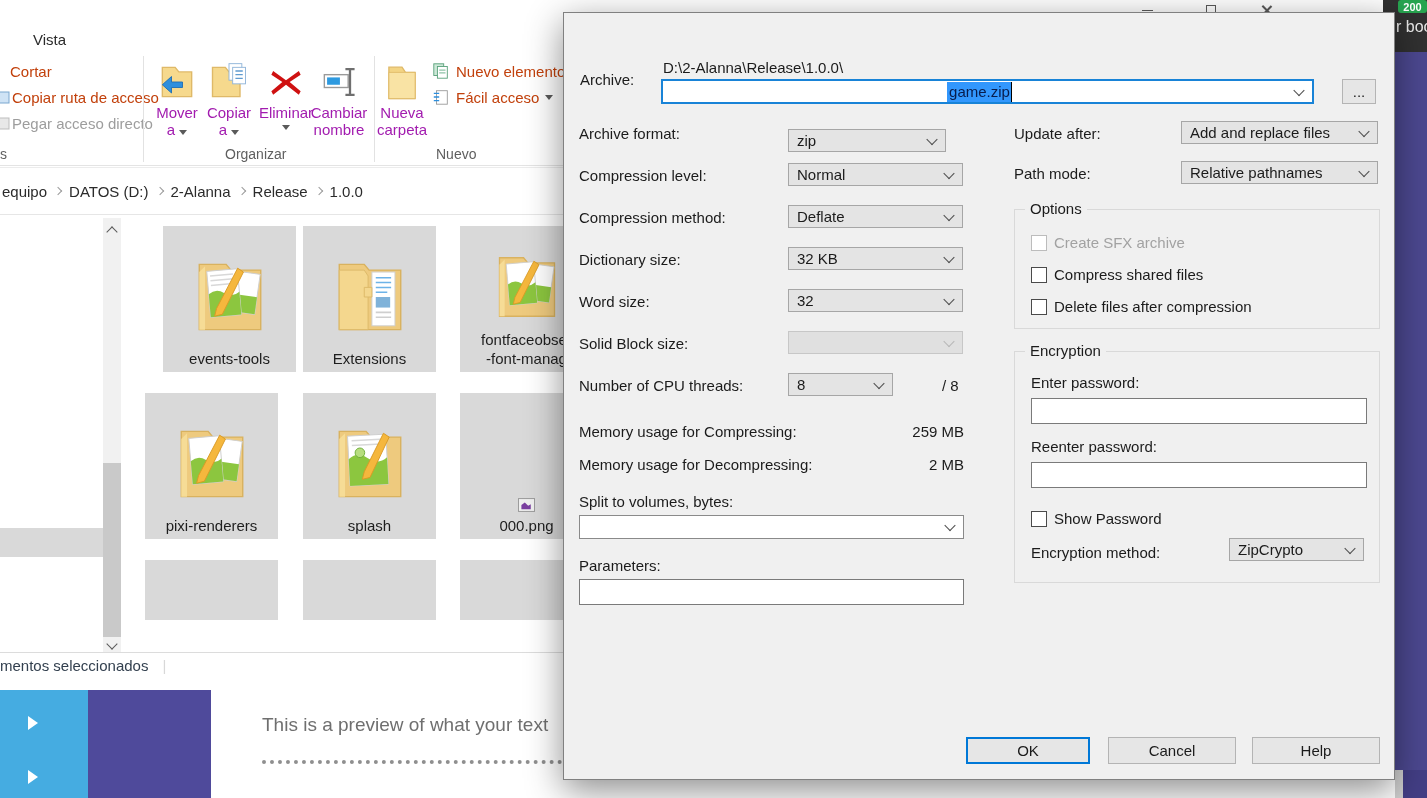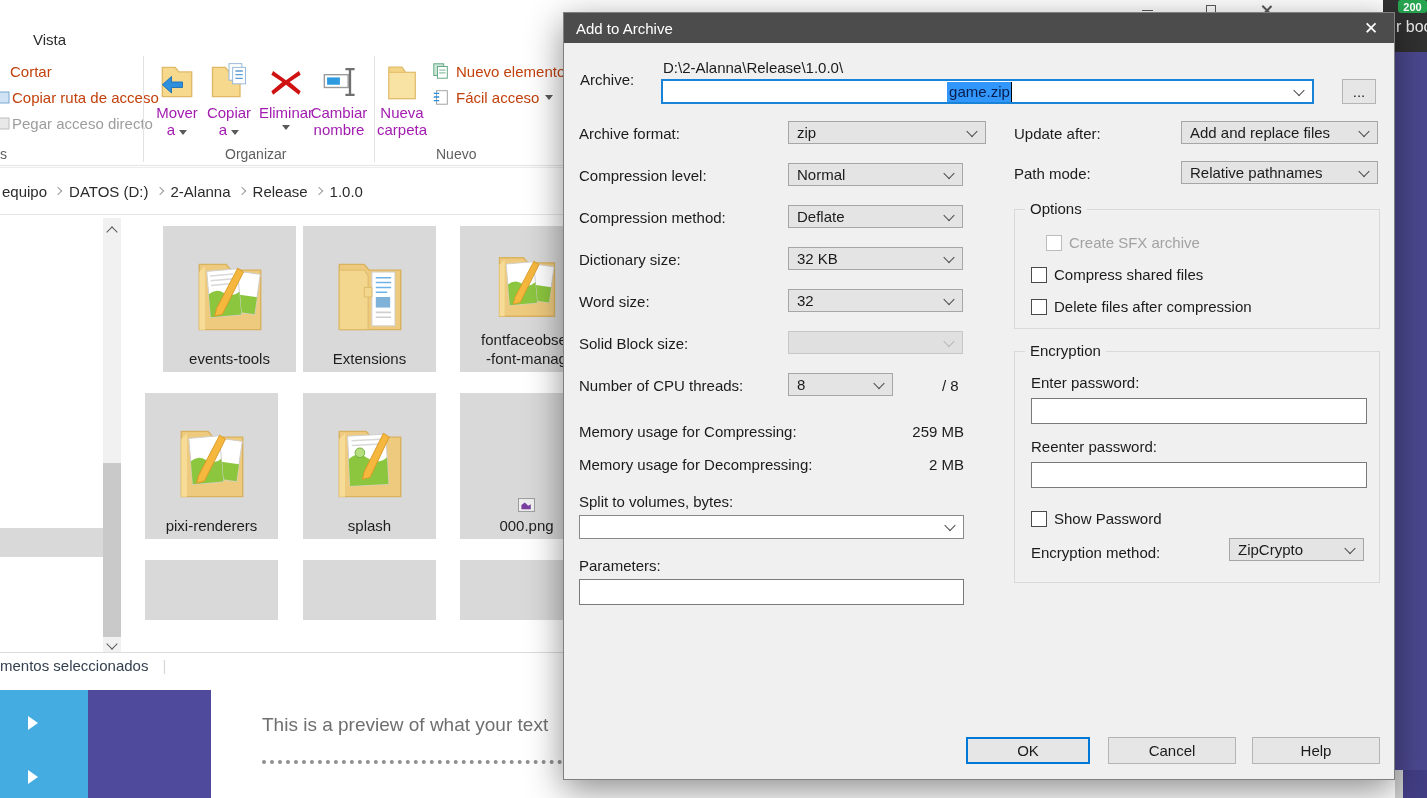--- a/index.html
+++ b/index.html
@@ -16,21 +16,21 @@
     border-bottom:1.7px solid #4e4e4e; }
   .chv.down { right:9px; top:50%; transform:translateY(-68%) rotate(45deg); }
   .chv.dis { border-color:#b8b8b8; }
   .chv.right { border-color:#9a9a9a; transform:rotate(-45deg); display:inline-block; position:static; width:6px; height:6px; margin:0 8px 1px 8px; }
   .chv.up-arrow { border-color:#5a5a5a; transform:rotate(-135deg); }
   .chv.down-arrow { border-color:#5a5a5a; transform:rotate(45deg); }
   .txtinput { position:absolute; background:#fff; border:1px solid #7a7a7a; }
   .cb { width:16px; height:16px; background:#fff; border:1px solid #4a4a4a; flex:0 0 auto; }
   .cb.dis { border-color:#bcbcbc; }
   .cbrow { position:absolute; display:flex; align-items:center; gap:7px; font-size:15px; color:#1b1b1b; }
-  .cbrow.dis { color:#a2a2a2;margin-left:15px; }
+  .cbrow.dis { color:#a2a2a2; }
   .groupbox { position:absolute; border:1px solid #d9d9d9; }
   .groupbox > .gb-title { position:absolute; top:-10px; left:10px; background:#f0f0f0;
     padding:0 5px; font-size:15px; color:#1b1b1b; }
   .btn { position:absolute; background:#e6e6e6; border:1px solid #b4b4b4; display:flex;
     align-items:center; justify-content:center; font-size:15px; color:#1b1b1b; }
   .btn.default { border:2px solid #0078d7; }
   .dlg-label { position:absolute; font-size:15px; color:#1b1b1b; white-space:nowrap; }
   .tri-down { width:0; height:0; border-left:4px solid transparent; border-right:4px solid transparent;
     border-top:5px solid #5a5a5a; display:inline-block; }
 
@@ -340,35 +340,31 @@
 </div>
 
 <div id="right-dark"></div>
 <div id="badge-200">200</div>
 <div id="frag-text">r boo</div>
 <div id="right-purple"></div>
 <div id="strip-scroll-nub"></div>
 <div id="strip-corner"></div>
 
 <div id="dialog">
-  <div id="dlg-titlebar">
-    <span>Add to Archive</span>
-    <span id="dlg-close">✕</span>
-  </div>
 
   <div class="dlg-label" style="left:16px; top:58px;">Archive:</div>
   <div class="dlg-label" style="left:99px; top:46px;">D:\2-Alanna\Release\1.0.0\</div>
   <div class="combo white" style="left:97px; top:66px; width:653px; height:25px; border:2px solid #1883d7; background:#fff;">
     <span class="sel-text">game.zip</span>
     <span class="chv down"></span>
   </div>
   <div class="btn" style="left:778px; top:66px; width:34px; height:25px;">...</div>
 
   <div class="dlg-label" style="left:15px; top:112px;">Archive format:</div>
-  <div class="combo" style="left:224px; top:108px; width:198px; height:23px;">
+  <div class="combo" style="left:224px; top:116px; width:158px; height:23px;">
     <span>zip</span>
       <span class="chv down"></span>
   </div>
 
   <div class="dlg-label" style="left:15px; top:154px;">Compression level:</div>
   <div class="combo" style="left:224px; top:150px; width:175px; height:23px;">
     <span>Normal</span>
       <span class="chv down"></span>
   </div>
 

